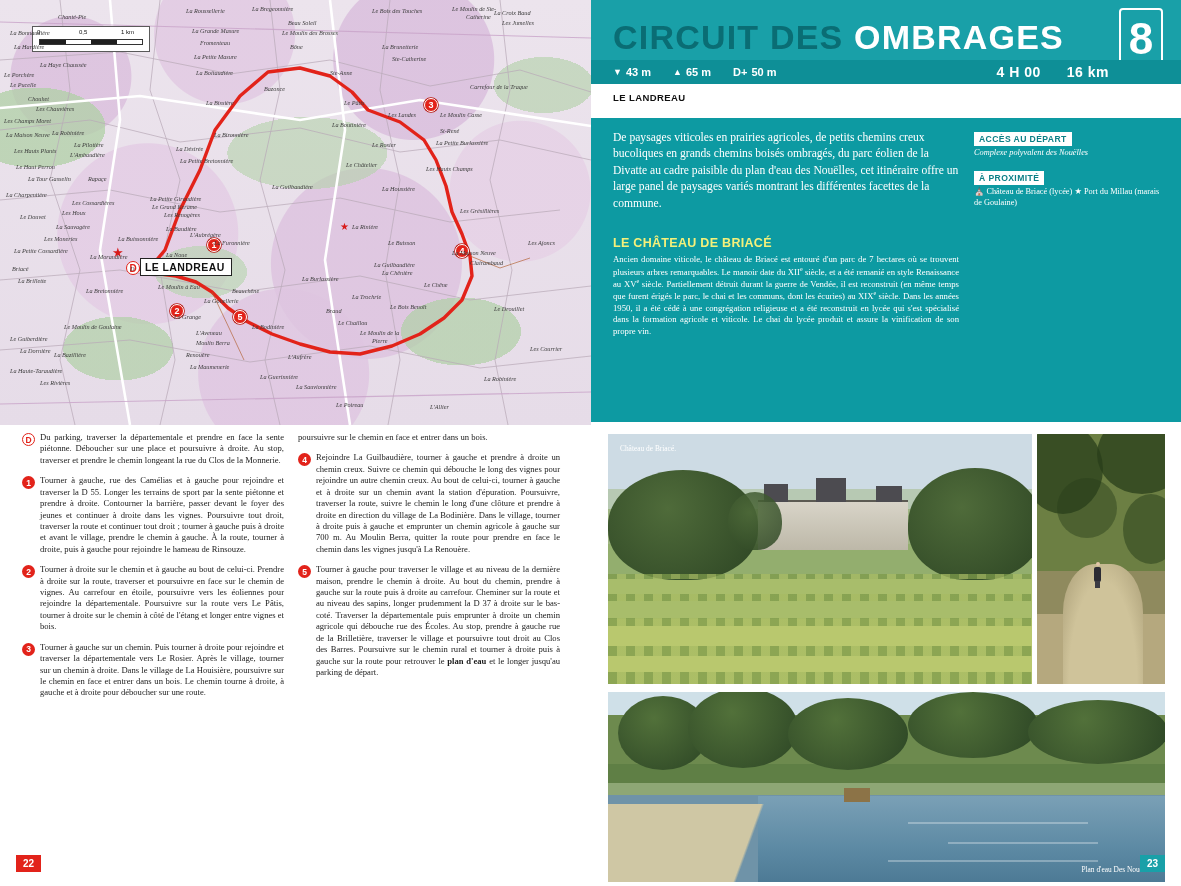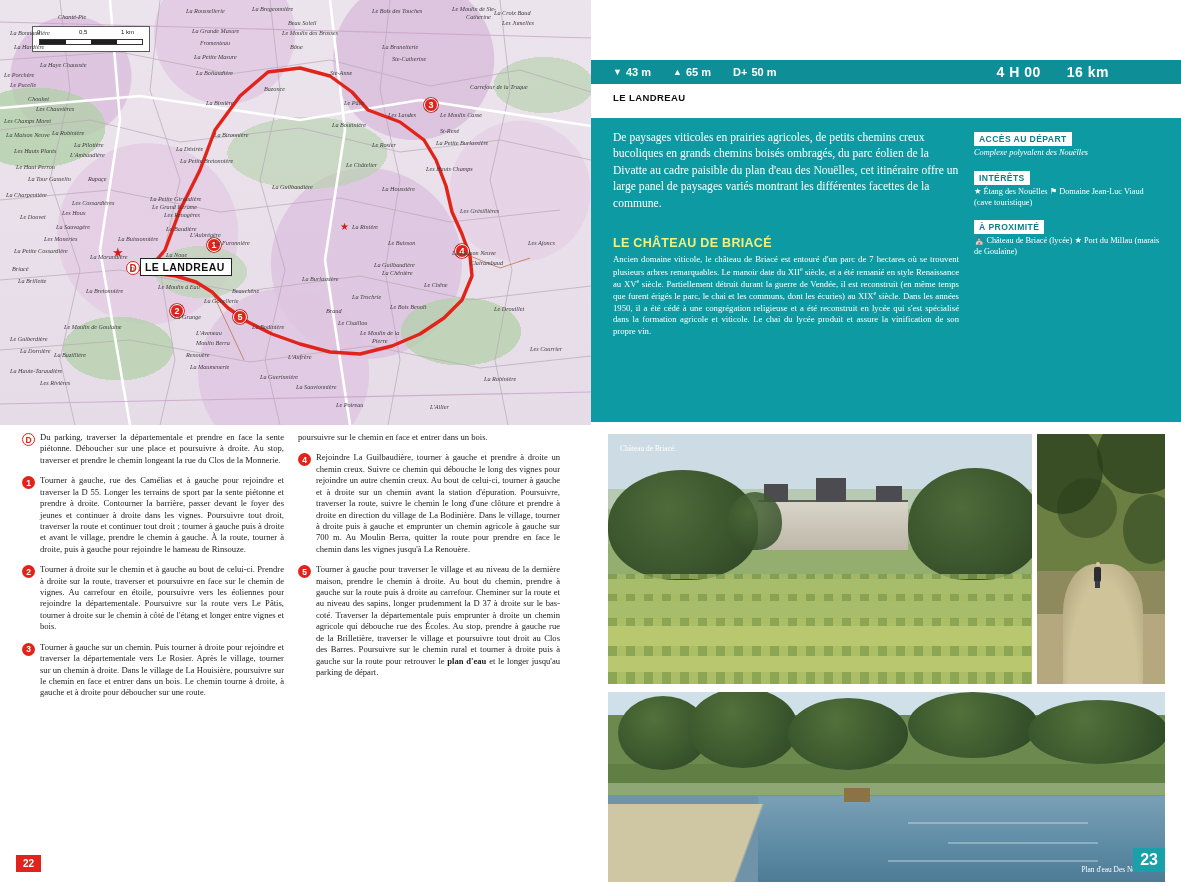--- a/index.html
+++ b/index.html
@@ -239,21 +239,21 @@
   }
   .p3tree { position:absolute; border-radius:50%; background:radial-gradient(circle at 40% 30%, #52713a, #2b4424); }
   .p3water {
     position:absolute; left:150px; top:104px; right:0; bottom:0;
     background:linear-gradient(#7aa0b6,#5d8aa4 60%, #4d7a95);
   }
   .p3refl { position:absolute; height:2px; background:rgba(255,255,255,.3); }
   .p3bench { position:absolute; left:236px; top:96px; width:26px; height:14px; background:#8c7347; }
   .folio-right {
     position:absolute; right:16px; bottom:14px;
-    background:#19a0a8; color:#fff; font-size:16px; font-weight:bold;
+    background:#19a0a8; color:#fff; font-size:10px; font-weight:bold;
     padding:3px 7px; font-family:"Liberation Sans",sans-serif;
   }
 </style>
 </head>
 <body>
 
 <div class="page">
 
   <div class="left-page">
 
@@ -462,20 +462,27 @@
           <div class="step-text">Tourner à gauche pour traverser le village et au niveau de la dernière maison, prendre le chemin à droite. Au bout du chemin, prendre à gauche sur la route puis à droite au carrefour. Cheminer sur la route et au niveau des sapins, longer prudemment la D 37 à droite sur le bas-coté. Traverser la départementale puis emprunter à droite un chemin agricole qui débouche rue des Écoles. Au stop, prendre à gauche rue de la Brilletière, traverser le village et poursuivre tout droit au Clos des Barres. Poursuivre sur le chemin rural et tourner à droite puis à gauche sur la route pour retrouver le <b>plan d'eau</b> et le longer jusqu'au parking de départ.</div>
         </div>
       </div>
     </div>
 
     <div class="folio-left">22</div>
   </div>
 
   <div class="right-page">
 
+    <div class="rp-header">
+      <div class="rp-title">
+        <span>CIRCUIT DES</span>
+        <span class="w">OMBRAGES</span>
+      </div>
+      <div class="badge-num">8</div>
+    </div>
 
     <div class="rp-stats">
       <div class="grp">
         <span class="tri-d">▼</span>
         <span>43 m</span>
       </div>
       <div class="grp">
         <span class="tri-u">▲</span>
         <span>65 m</span>
       </div>
@@ -494,24 +501,20 @@
 
     <div class="rp-body">
       <div class="intro">De paysages viticoles en prairies agricoles, de petits chemins creux bucoliques en grands chemins boisés ombragés, du parc éolien de la Divatte au cadre paisible du plan d'eau des Nouëlles, cet itinéraire offre un large panel de paysages variés montrant les différentes facettes de la commune.</div>
       <div class="sec-title">LE CHÂTEAU DE BRIACÉ</div>
       <div class="sec-body">Ancien domaine viticole, le château de Briacé est entouré d'un parc de 7 hectares où se trouvent plusieurs arbres remarquables. Le manoir date du XII<sup>e</sup> siècle, et a été remanié en style Renaissance au XV<sup>e</sup> siècle. Partiellement détruit durant la guerre de Vendée, il est reconstruit (en même temps que furent érigés le parc, le chai et les communs, dont les écuries) au XIX<sup>e</sup> siècle. Dans les années 1950, il a été cédé à une congrégation religieuse et a été reconstruit en lycée qui s'est spécialisé dans la formation agricole et viticole. Le chai du lycée produit et assure la vinification de son propre vin.</div>
 
       <div class="info-col">
         <div>
           <div class="ib-head">ACCÈS AU DÉPART</div>
           <div class="ib-text"><span class="it">Complexe polyvalent des Nouëlles</span></div>
-        </div>
-        <div>
-          <span class="ib-head">INTÉRÊTS</span>
-          <div class="ib-text">★ Étang des Nouëlles ⚑ Domaine Jean-Luc Viaud (cave touristique)</div>
         </div>
         <div>
           <span class="ib-head">À PROXIMITÉ</span>
           <div class="ib-text">⛪ Château de Briacé (lycée) ★ Port du Millau (marais de Goulaine)</div>
         </div>
       </div>
     </div>
 
     <div class="photos">
 

